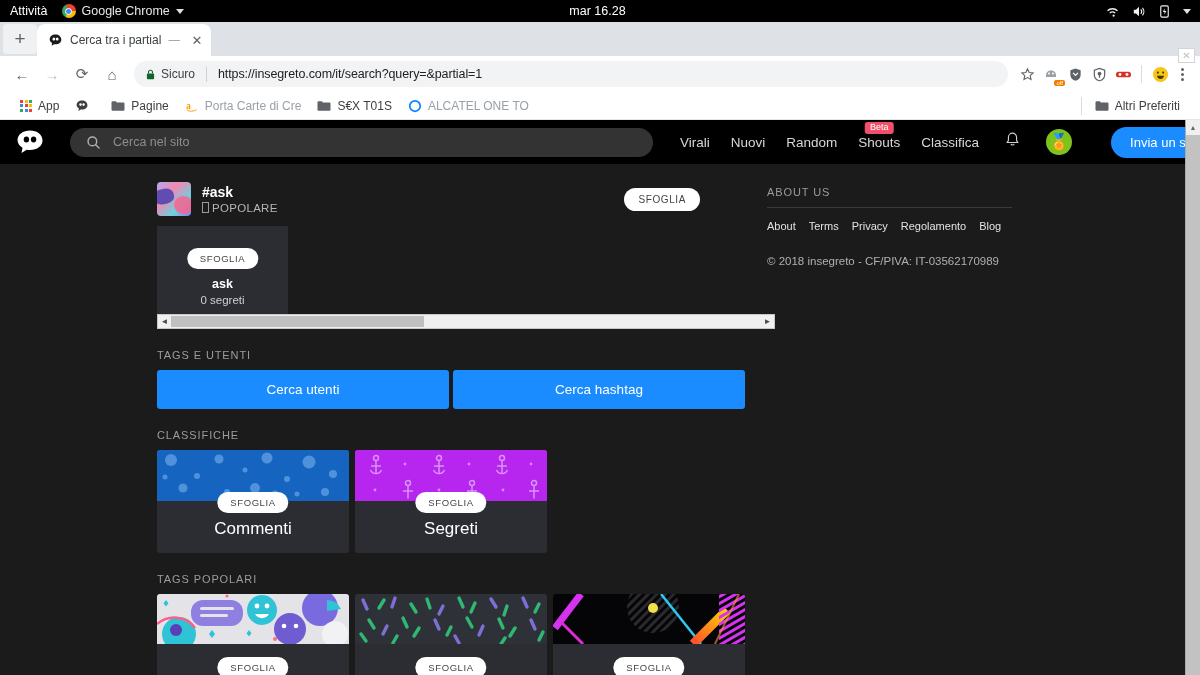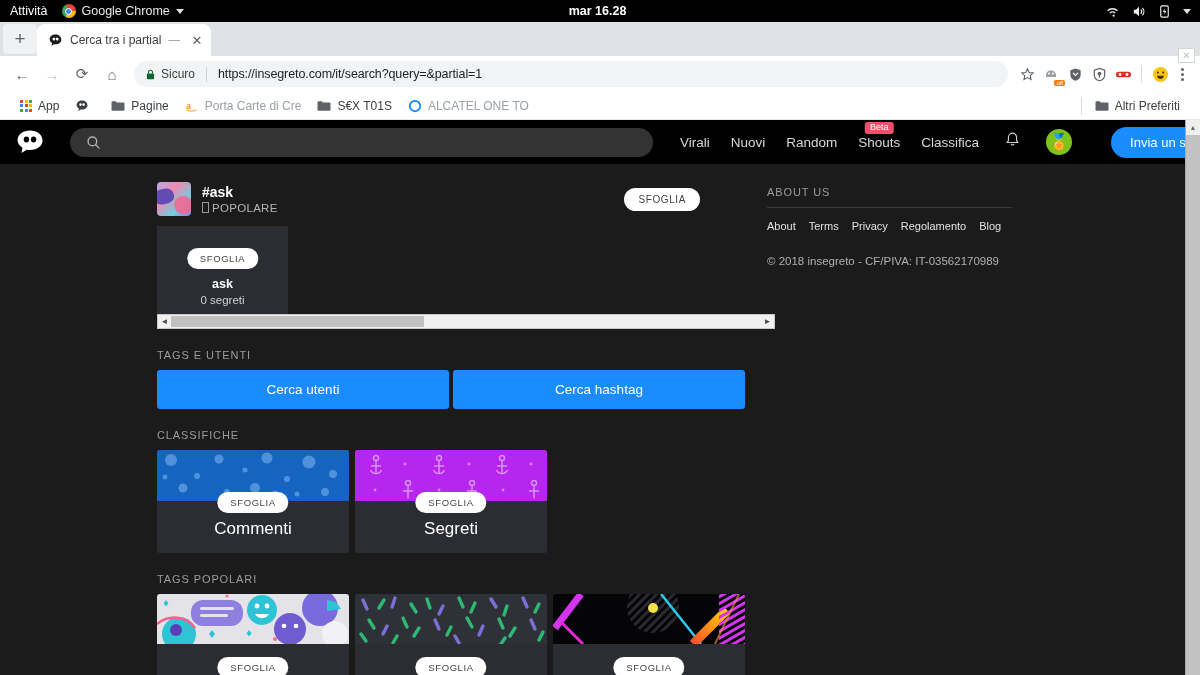--- a/index.html
+++ b/index.html
@@ -31,21 +31,21 @@
     background: #4285f4; border: 1px solid #fff;
     box-sizing: border-box;
   }
   .caret-down {
     width: 0; height: 0; border-left: 4px solid transparent;
     border-right: 4px solid transparent; border-top: 5px solid #e0e0e0;
     display: inline-block;
   }
   .gnome-clock {
     position: absolute; left: 0; right: 5px; text-align: center;
-    font-size: 12.5px; color: #fff; pointer-events: none; font-weight: bold;
+    font-size: 12.5px; color: #fff; pointer-events: none;
   }
   .gnome-right {
     margin-left: auto; display: flex; align-items: center; gap: 11px;
     padding-right: 9px;
   }
   .tray-ico { width: 15px; height: 15px; display: block; }
 
   
   .tabstrip {
     height: 34px; background: #dee1e6; display: flex; align-items: flex-end;
@@ -468,20 +468,21 @@
         <path d="M15 1.5C8 1.5 2.5 5.6 2.5 11c0 3.2 2 6 5 7.7l-1 5.3 5.2-3.2c1.05.2 2.15.3 3.3.3 7 0 12.5-4.1 12.5-9.5C27.5 5.6 22 1.5 15 1.5z" fill="#fff"></path>
         <ellipse cx="11.4" cy="10.6" rx="2.7" ry="3" fill="#000"></ellipse>
         <ellipse cx="18.6" cy="10.6" rx="2.7" ry="3" fill="#000"></ellipse>
       </svg>
     </div>
     <div class="site-search">
       <svg width="15" height="15" viewBox="0 0 16 16">
         <circle cx="6.8" cy="6.8" r="4.6" fill="none" stroke="#b0b0b0" stroke-width="1.5"></circle>
         <path d="M10.3 10.3L14 14" stroke="#b0b0b0" stroke-width="1.5" stroke-linecap="round"></path>
       </svg>
+      <input class="site-search-input" value="" placeholder="Cerca nel sito" style="">
     </div>
     <div class="site-nav">
       <span class="nav-link">Virali</span>
       <span class="nav-link">Nuovi</span>
       <span class="nav-link">Random</span>
       <span class="nav-link">
         <span class="beta-badge">Beta</span>
         <span>Shouts</span>
       </span>
       <span class="nav-link">Classifica</span>

